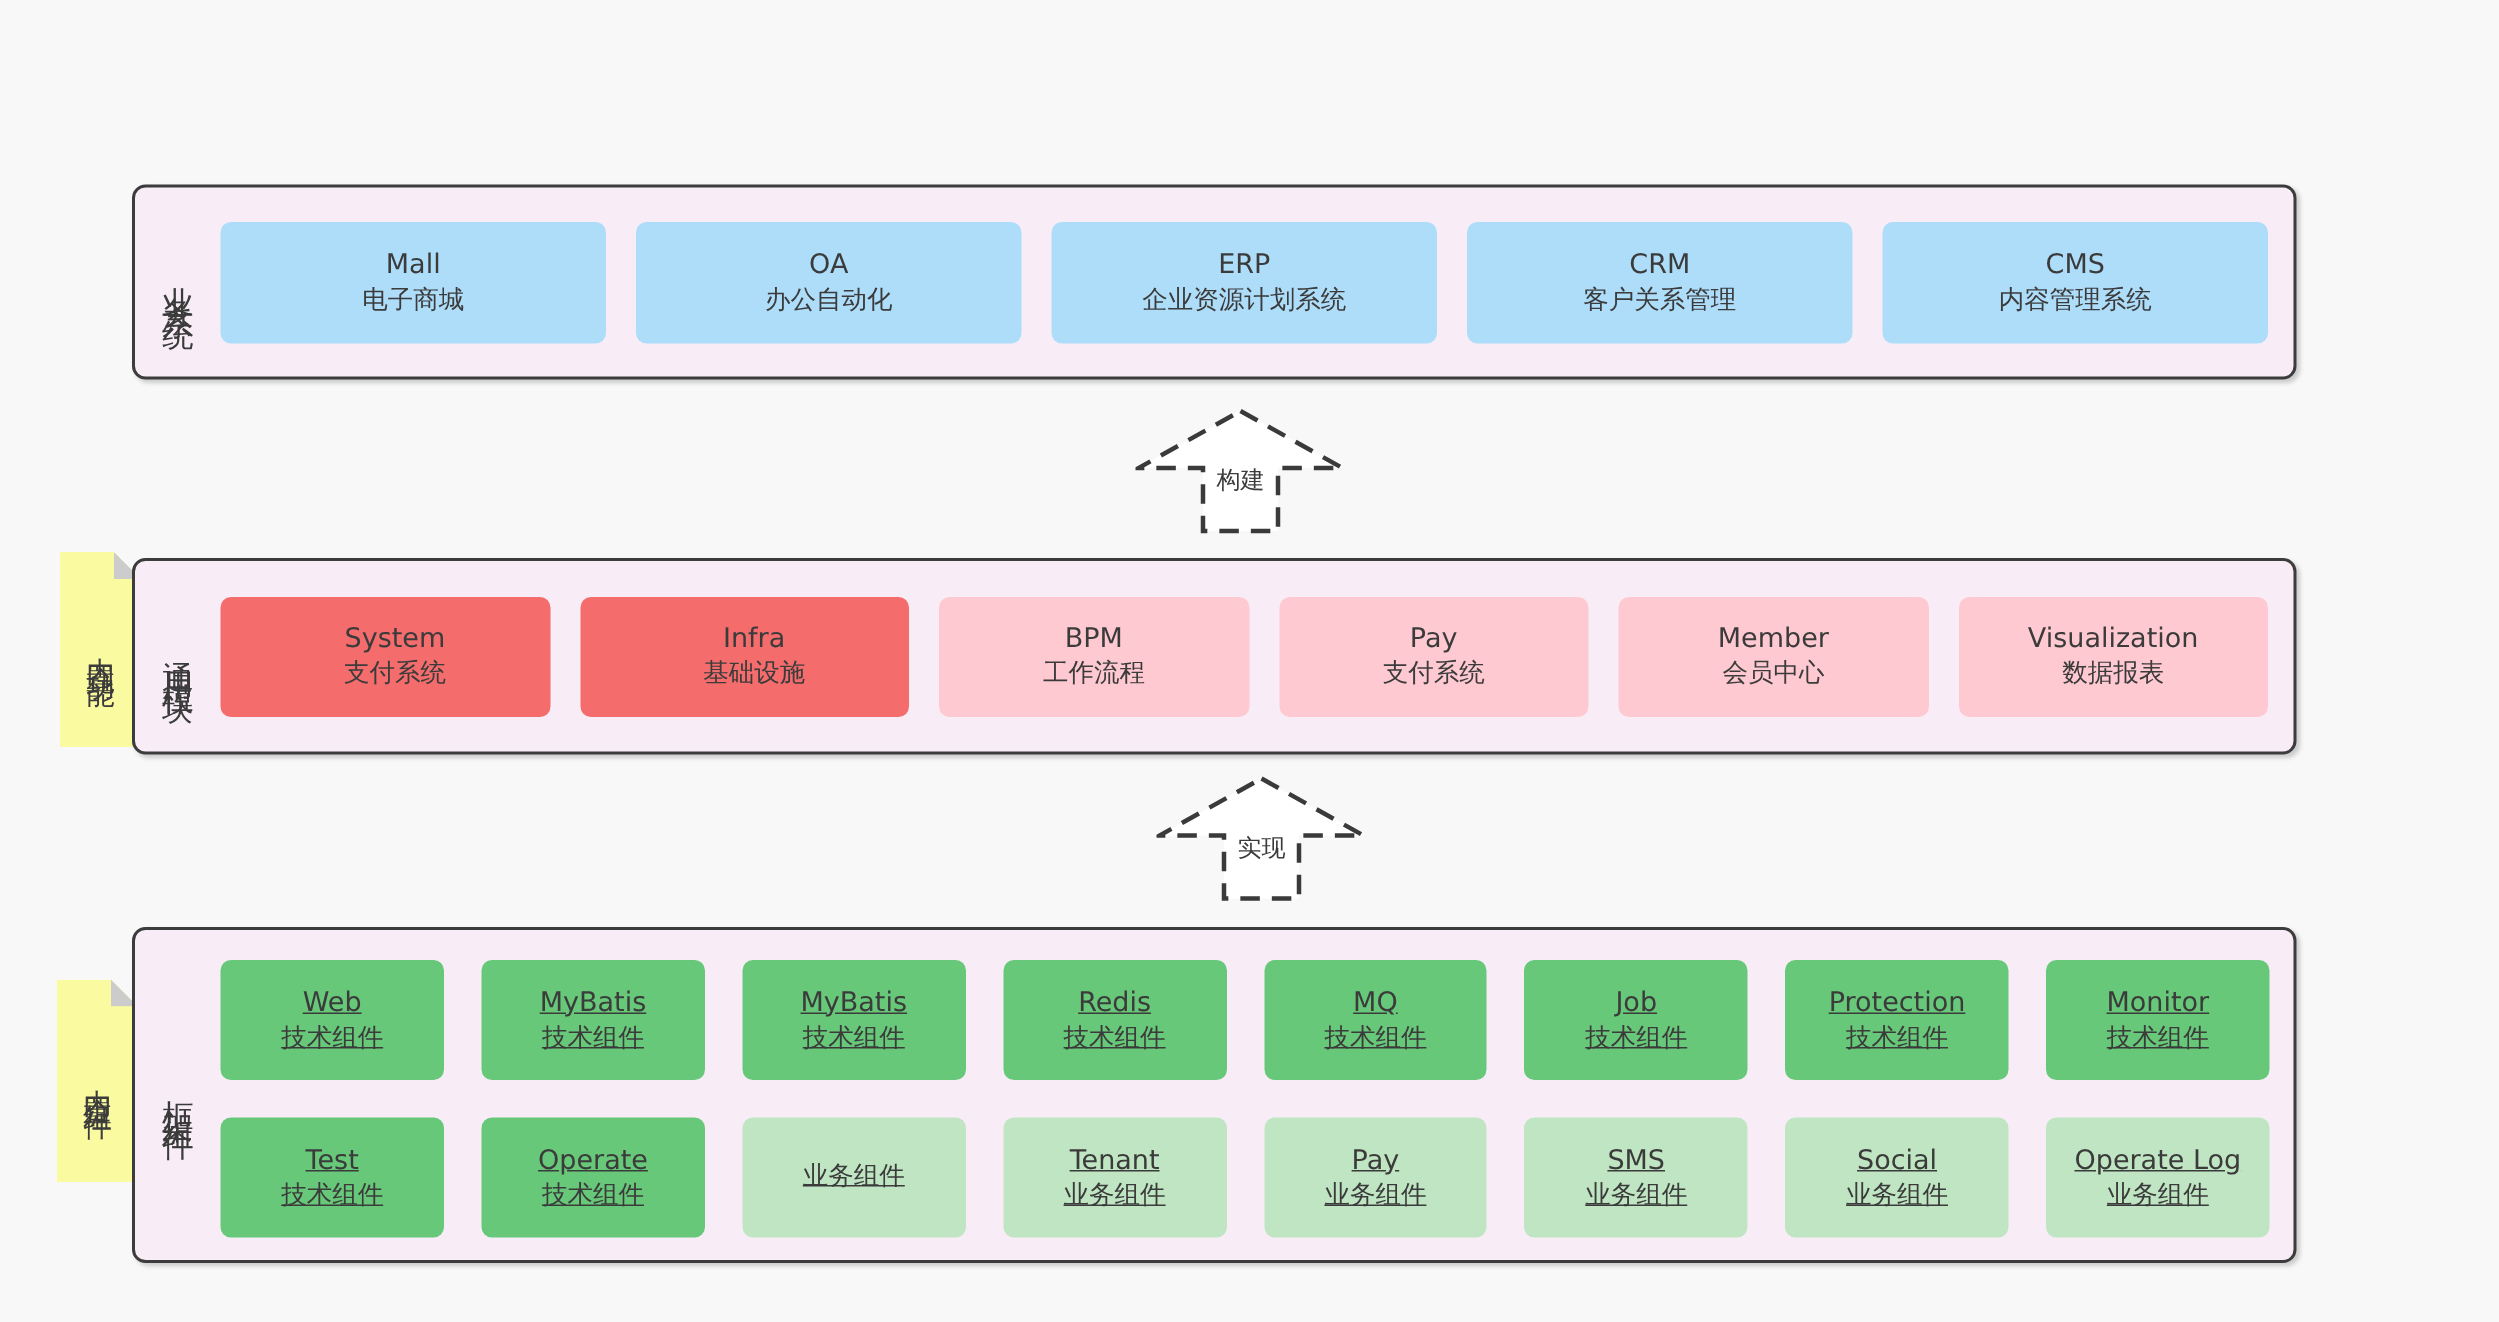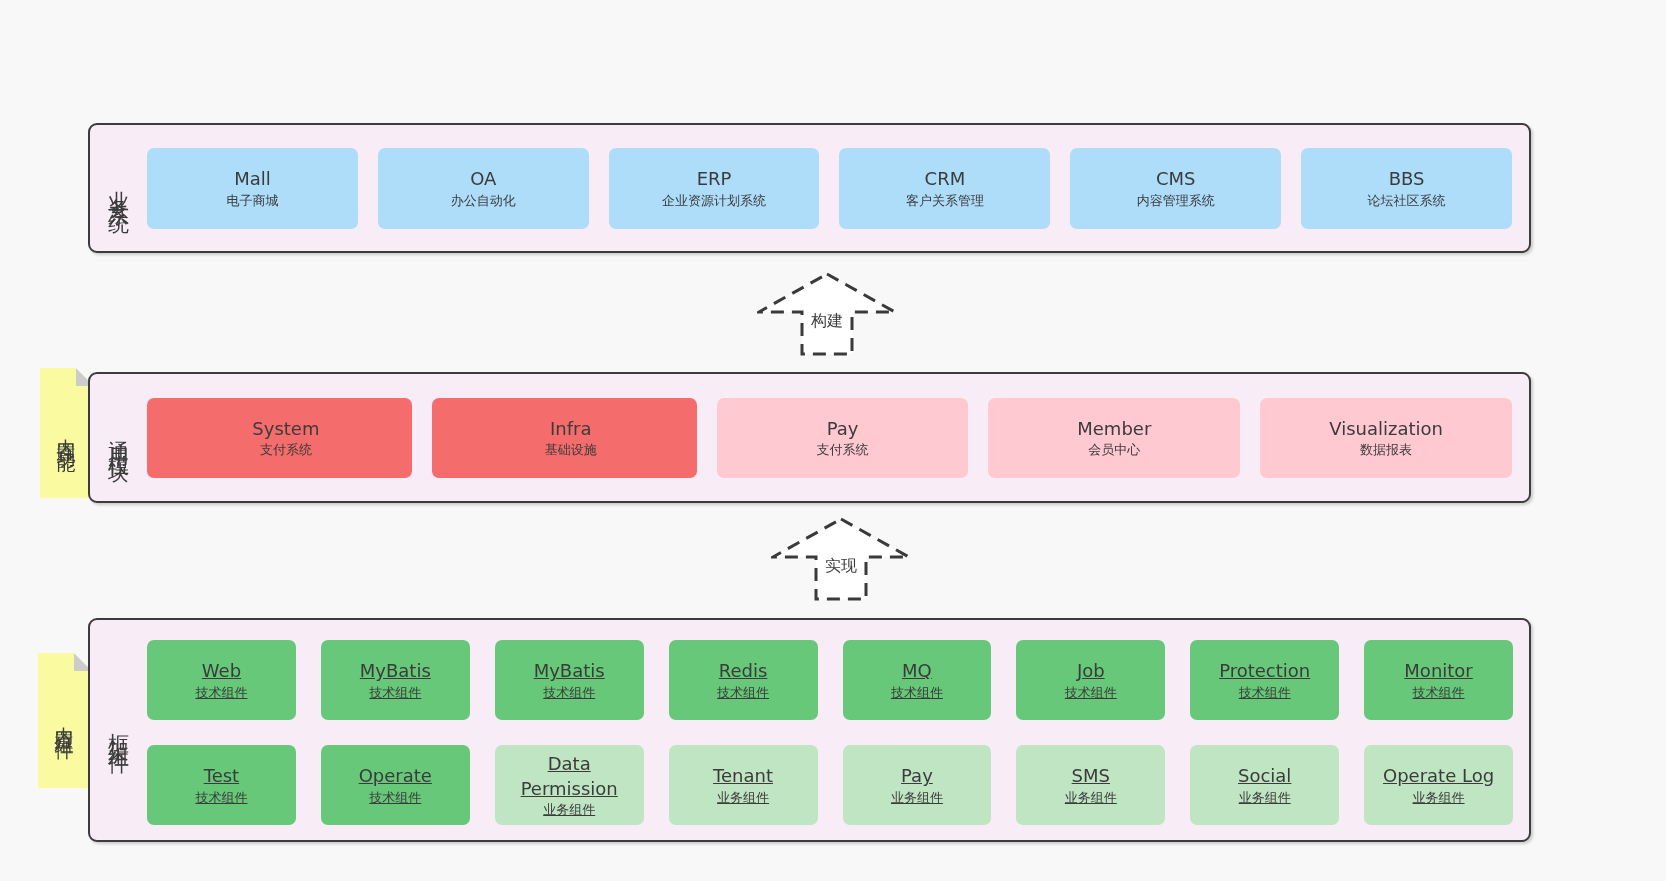--- a/index.html
+++ b/index.html
@@ -27,21 +27,21 @@
   .boxes-row .dbox{flex:1;height:81px;}
   .layer-modules .boxes-row .dbox{height:80px;}
 
   .boxes-grid{flex:1;display:grid;grid-template-columns:repeat(8,1fr);
     column-gap:25px;row-gap:25px;padding:20px 16px 19px 0;}
   .boxes-grid .dbox{height:80px;text-decoration:underline;}
 
   .dbox{border-radius:7px;display:flex;flex-direction:column;align-items:center;
     justify-content:center;text-align:center;color:var(--text);line-height:1.4;padding:2px 4px;}
   .dbox .t{font-size:18px;}
-  .dbox .s{font-size:13px;}
+  .dbox .s{font-size:17px;}
   .v-blue{background:var(--blue);}
   .v-red{background:var(--red);padding-left:17px;}
   .v-pink{background:var(--pink);}
   .v-green{background:var(--green);}
   .v-lightgreen{background:var(--light-green);}
 
   .note{position:absolute;width:54px;background:var(--yellow-note);z-index:0;
     clip-path:polygon(0 0,calc(100% - 18px) 0,100% 18px,100% 100%,0 100%);
     display:flex;align-items:center;justify-content:center;
     writing-mode:vertical-rl;text-orientation:upright;font-size:19px;letter-spacing:5px;
@@ -82,24 +82,20 @@
         <div class="s">企业资源计划系统</div>
       </div>
       <div class="dbox v-blue">
         <div class="t">CRM</div>
         <div class="s">客户关系管理</div>
       </div>
       <div class="dbox v-blue">
         <div class="t">CMS</div>
         <div class="s">内容管理系统</div>
       </div>
-      <div class="dbox v-blue">
-        <div class="t">BBS</div>
-        <div class="s">论坛社区系统</div>
-      </div>
     </div>
   </div>
 
   <div class="arrow arrow-build">
     <svg viewBox="0 0 140 84">
       <polygon points="70,2 138,40 95,40 95,82 45,82 45,40 2,40" fill="var(--arrow-fill)" stroke="var(--arrow-stroke)" stroke-width="3" stroke-dasharray="13 8"></polygon>
     </svg>
     <div class="alabel">构建</div>
   </div>
 
@@ -108,20 +104,24 @@
     <div class="boxes-row">
       <div class="dbox v-red">
         <div class="t">System</div>
         <div class="s">支付系统</div>
       </div>
       <div class="dbox v-red">
         <div class="t">Infra</div>
         <div class="s">基础设施</div>
       </div>
       <div class="dbox v-pink">
+        <div class="t">BPM</div>
+        <div class="s">工作流程</div>
+      </div>
+      <div class="dbox v-pink">
         <div class="t">Pay</div>
         <div class="s">支付系统</div>
       </div>
       <div class="dbox v-pink">
         <div class="t">Member</div>
         <div class="s">会员中心</div>
       </div>
       <div class="dbox v-pink">
         <div class="t">Visualization</div>
         <div class="s">数据报表</div>
@@ -173,21 +173,20 @@
       </div>
       <div class="dbox v-green">
         <div class="t">Test</div>
         <div class="s">技术组件</div>
       </div>
       <div class="dbox v-green">
         <div class="t">Operate</div>
         <div class="s">技术组件</div>
       </div>
       <div class="dbox v-lightgreen">
-        <div class="t">Data Permission</div>
         <div class="s">业务组件</div>
       </div>
       <div class="dbox v-lightgreen">
         <div class="t">Tenant</div>
         <div class="s">业务组件</div>
       </div>
       <div class="dbox v-lightgreen">
         <div class="t">Pay</div>
         <div class="s">业务组件</div>
       </div>

